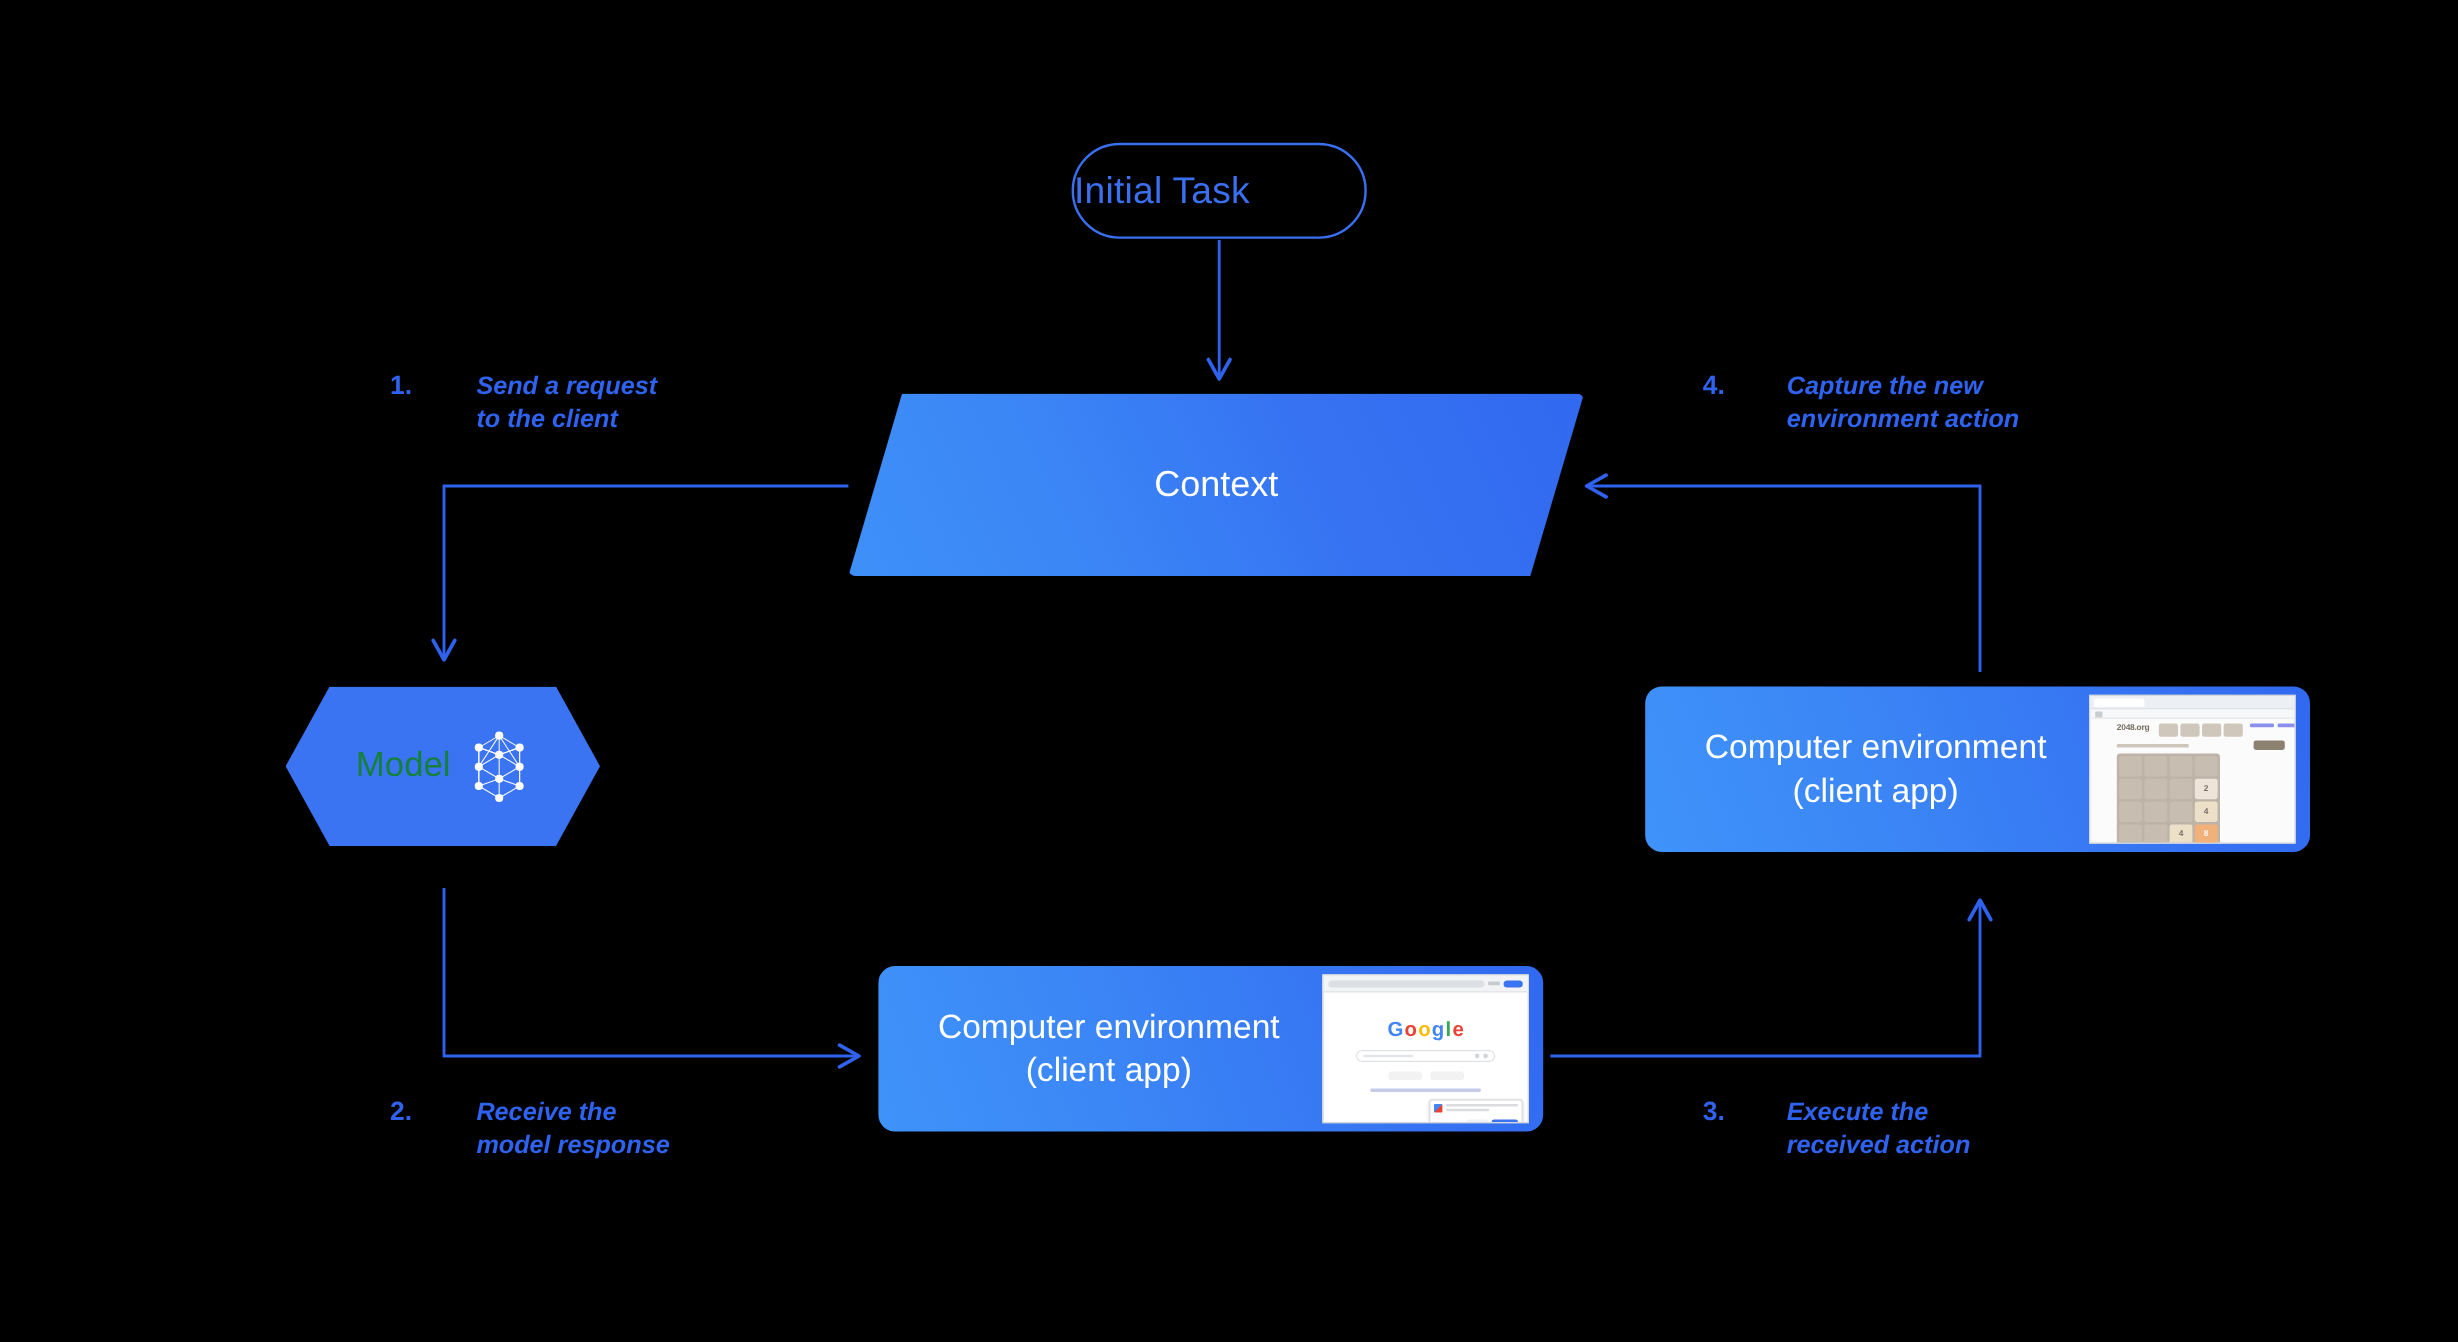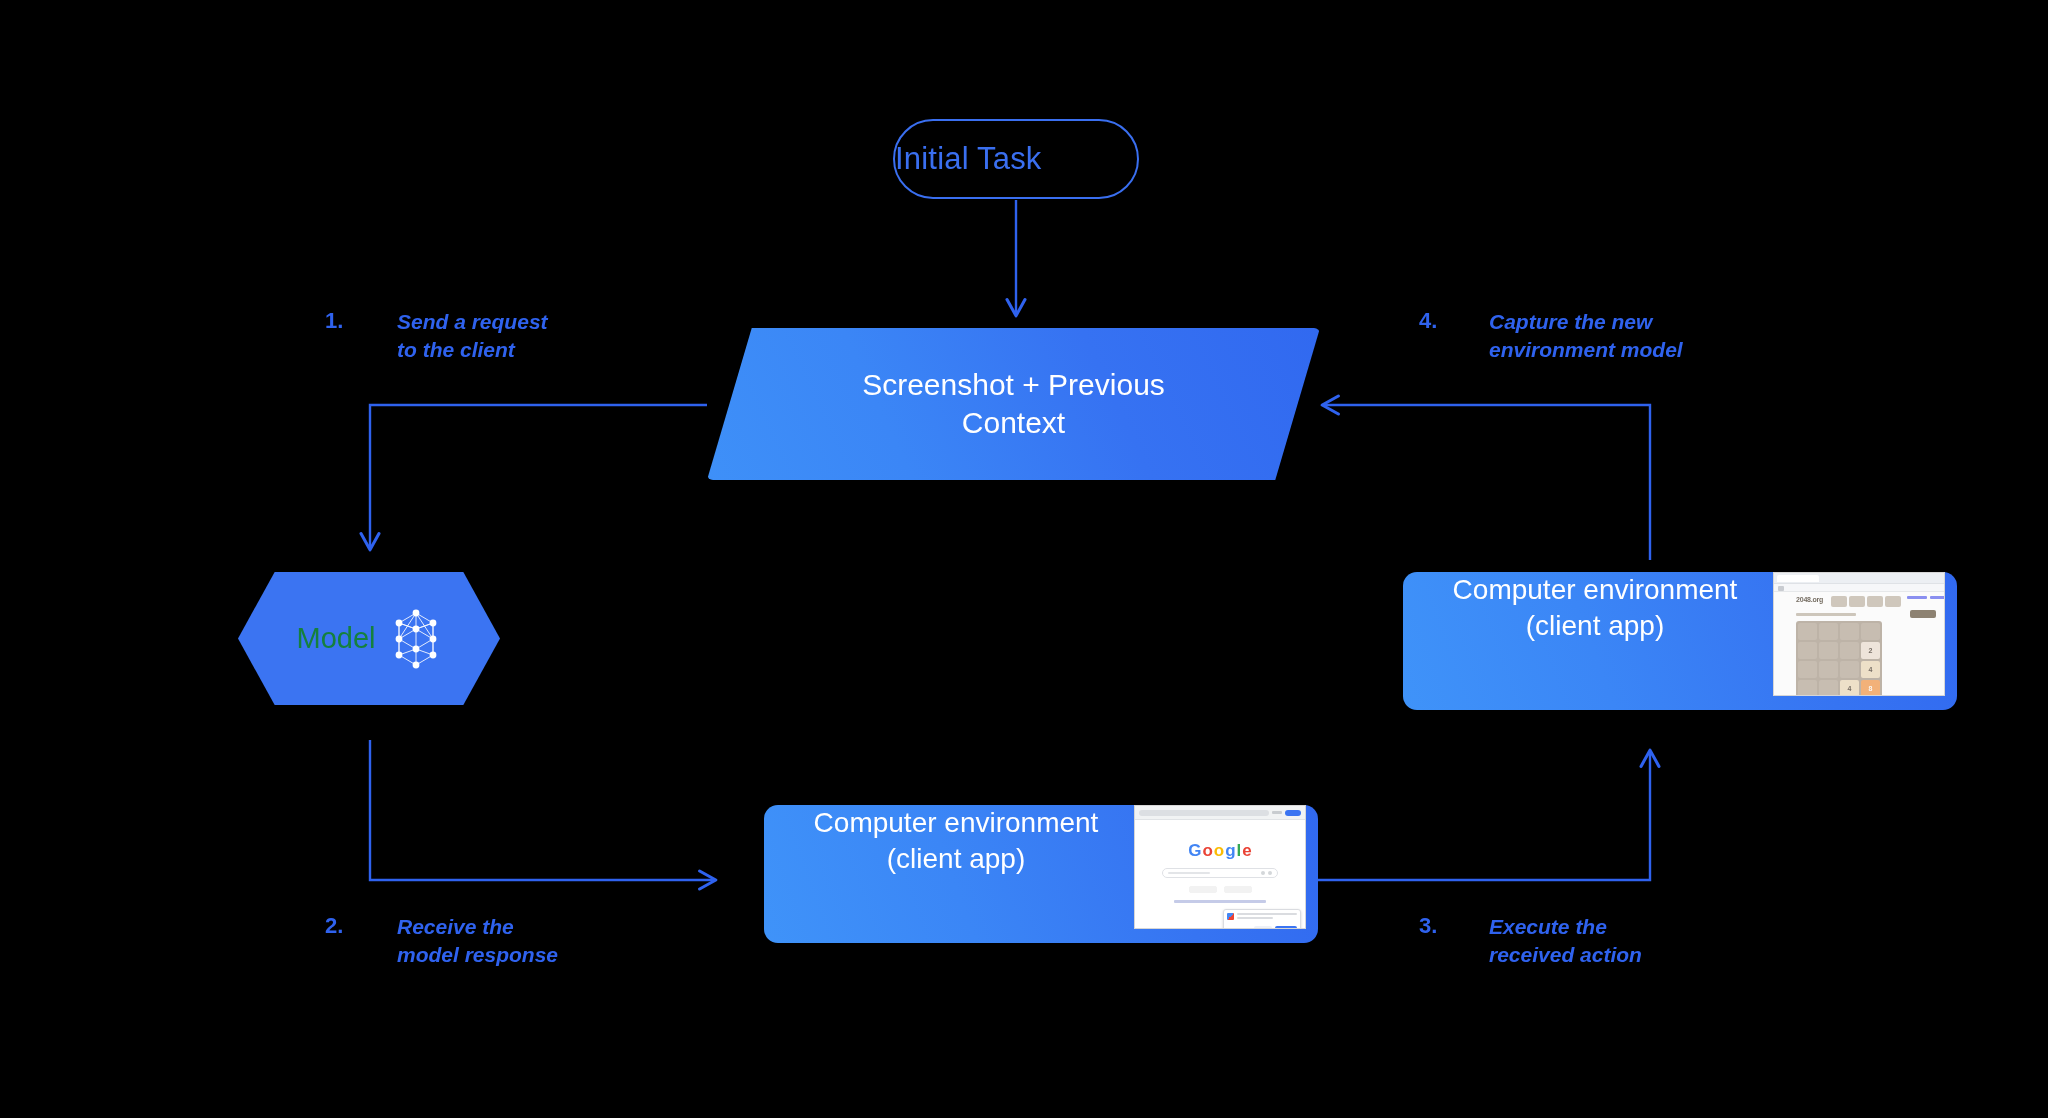--- a/index.html
+++ b/index.html
@@ -53,23 +53,22 @@
     display:flex; align-items:center; justify-content:center; gap:14px;
   }
   .hex-label { color:#15803d; font-size:29px; }
   .nn-icon { width:52px; height:62px; display:block; }
 
   
   .envcard {
     position:absolute;
     border-radius:14px;
     background:linear-gradient(70deg,#3f93f9 0%, #3b86f6 35%, #3674f2 72%, #3169f0 100%);
-    display:flex; 
+    display:flex; align-items:center;
     overflow:hidden;
-    margin-left:32px;
   }
   #env-top    { left:1371px; top:572px; width:554px; height:138px; }
   #env-bottom { left:732px;  top:805px; width:554px; height:138px; }
 
   .envlabel {
     color:#fff; font-size:28px; line-height:1.3; text-align:center;
     flex:1 1 auto; padding-left:14px;
   }
   .thumb-slot { flex:0 0 auto; padding-right:12px; }
 
@@ -175,21 +174,20 @@
     <path d="M1650,560 L1650,405 L1324,405" fill="none" stroke="#2f62ee" stroke-width="2.4" marker-end="url(#ah)"></path>
   </svg>
 
   <div class="pill">
     <span>Initial Task</span>
   </div>
 
   <div class="para-wrap">
     <div class="para"></div>
     <div class="para-text">
-      <span>Screenshot + Previous</span>
       <span>Context</span>
     </div>
   </div>
 
   <div class="hex-wrap">
     <div class="hex"></div>
     <div class="hex-inner">
       <span class="hex-label">Model</span>
       <svg class="nn-icon" viewBox="0 0 52 62">
         <g stroke="#ffffff" stroke-width="0.9" fill="none" opacity="0.95">
@@ -346,17 +344,17 @@
     <span class="steptext">
       <span>Execute the</span><br>
       <span>received action</span>
     </span>
   </div>
 
   <div class="steplabel" id="step-4">
     <span class="stepnum">4.</span>
     <span class="steptext">
       <span>Capture the new</span><br>
-      <span>environment model</span>
+      <span>environment action</span>
     </span>
   </div>
 
 </div>
 
 </body></html>

